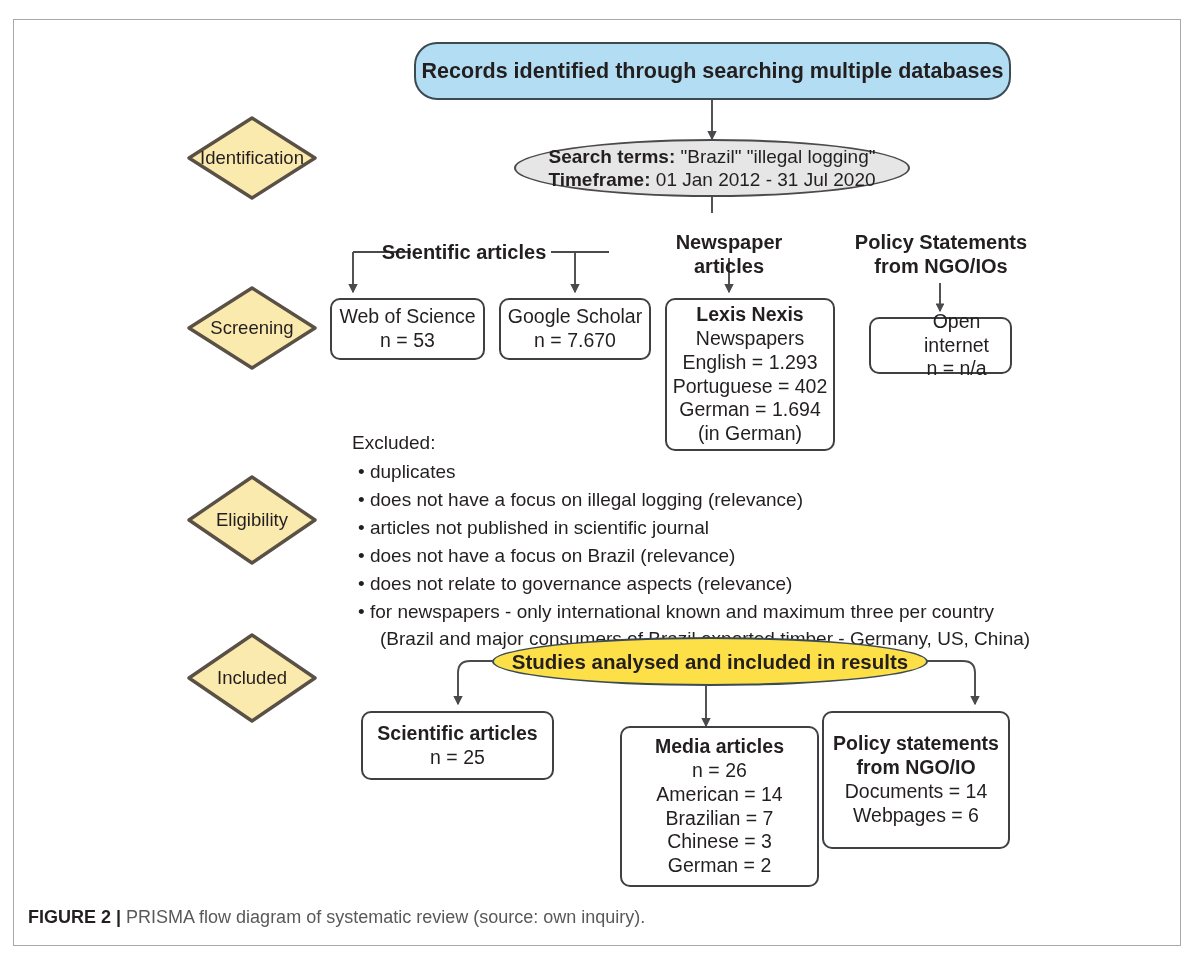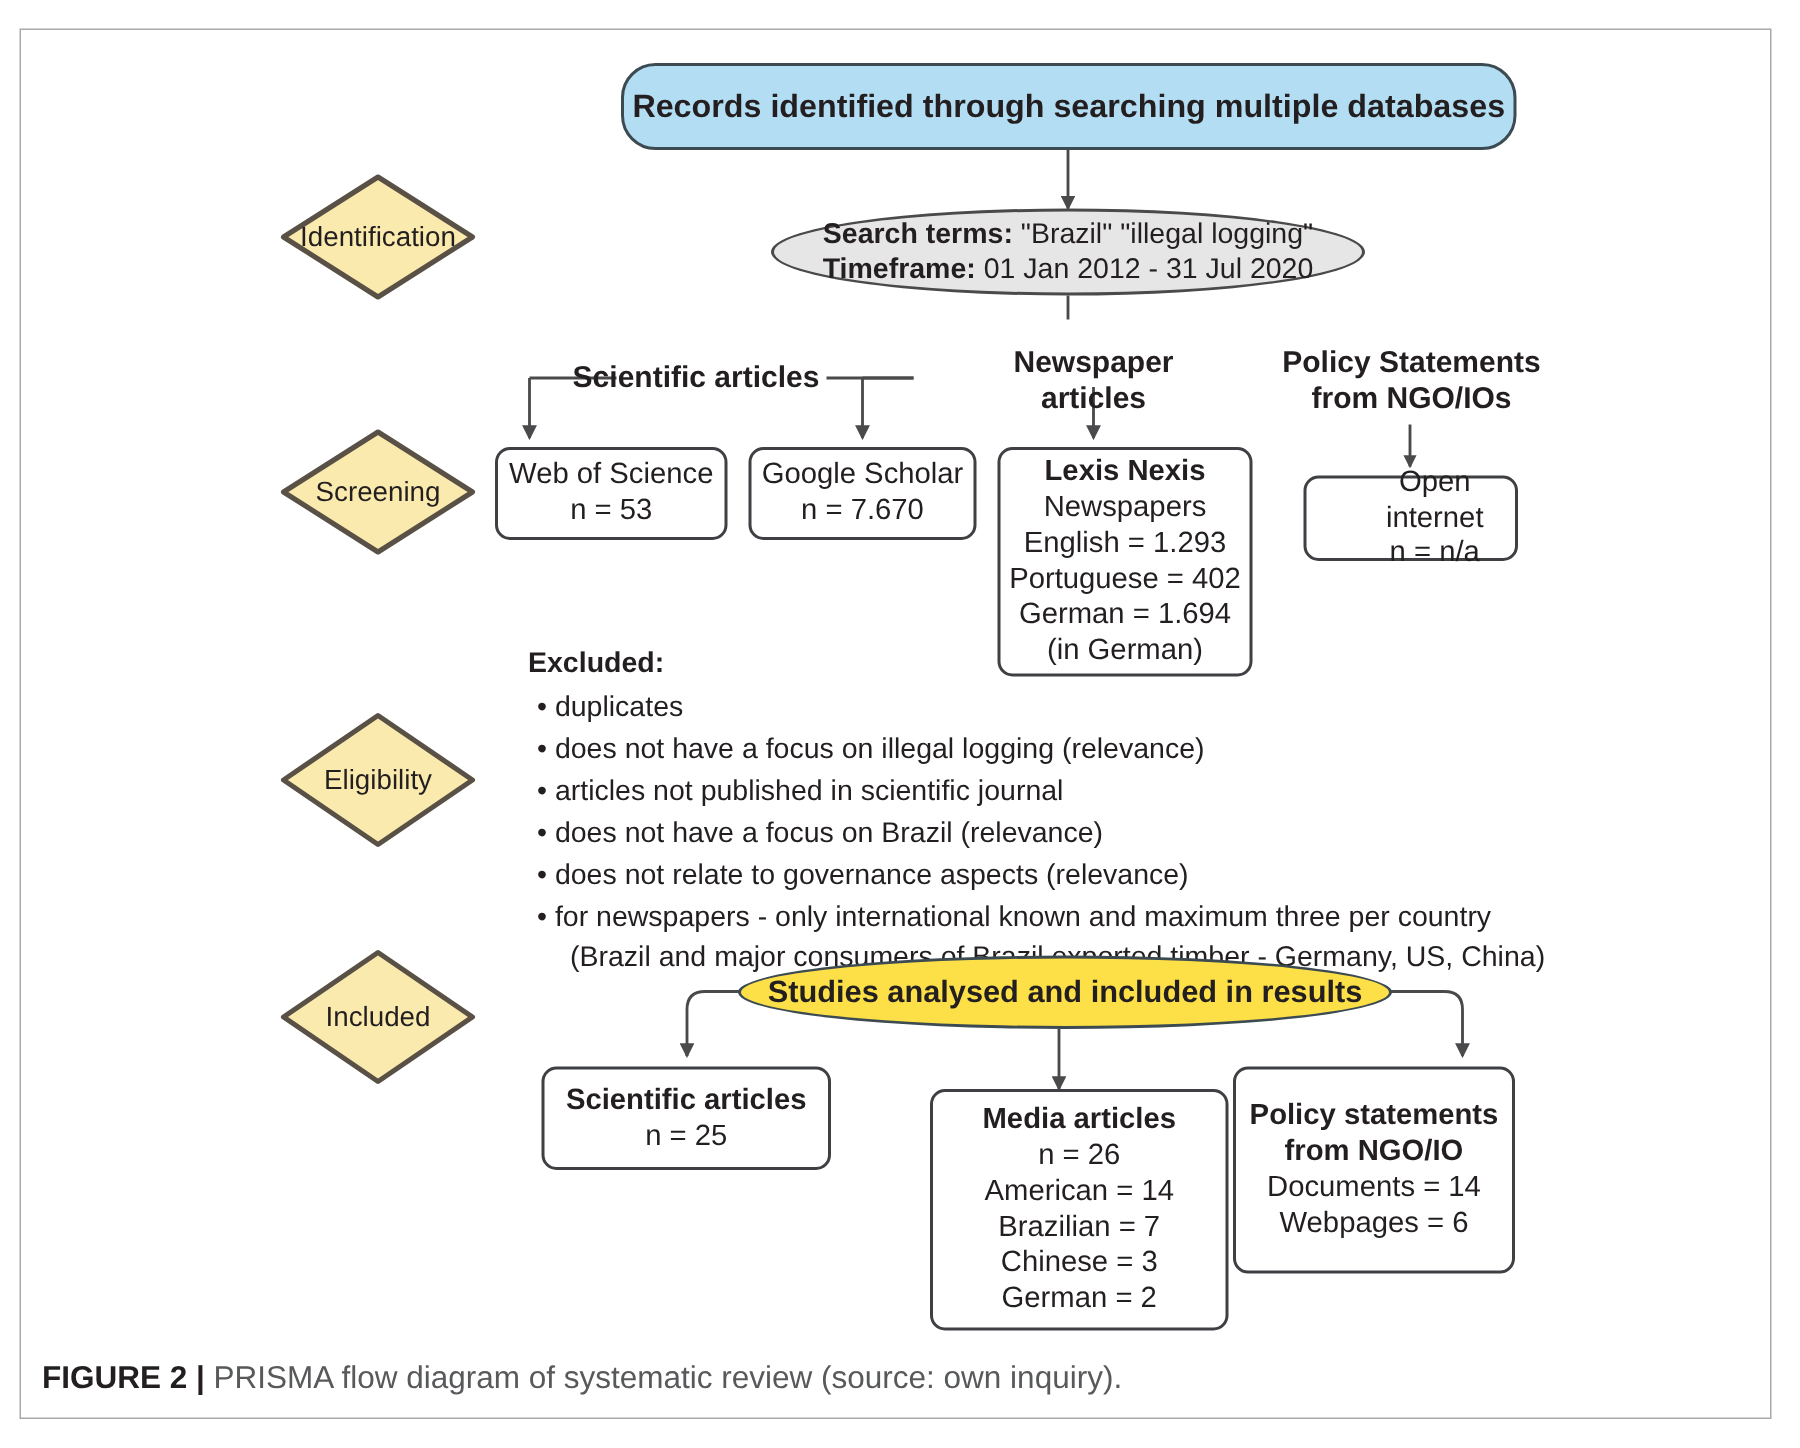--- a/index.html
+++ b/index.html
@@ -100,35 +100,35 @@
     line-height: 1.18;
     color: #231f20;
   }
   .bold-line { font-weight: bold; }
   .excl {
     position: absolute;
     font-size: 19px;
     line-height: 1.47;
     color: #231f20;
   }
-  .excl .title { font-weight: bold; display: block; margin-bottom: 1px; }
+  .excl .title { font-weight: normal; display: block; margin-bottom: 1px; }
   .excl ul { margin: 0; padding: 0; list-style: none; }
   .excl li {
     padding-left: 17px;
     text-indent: -11px;
   }
   .excl li .cont { display: block; text-indent: 0; padding-left: 11px; }
   .excl li::before { content: "\2022\00a0"; }
 
   #caption {
     position: absolute;
     left: 28px;
     top: 905px;
     width: 1120px;
-    font-size: 21px;
+    font-size: 18px;
     color: #58595b;
     line-height: 1.35;
   }
   #caption .fignum {
     font-weight: bold;
     color: #231f20;
   }
 </style>
 </head>
 <body>

